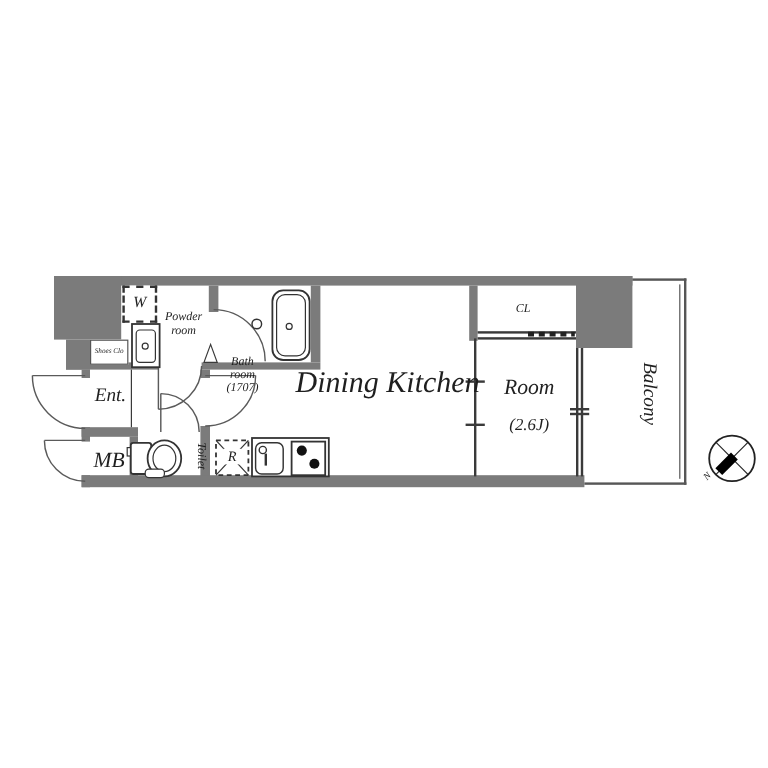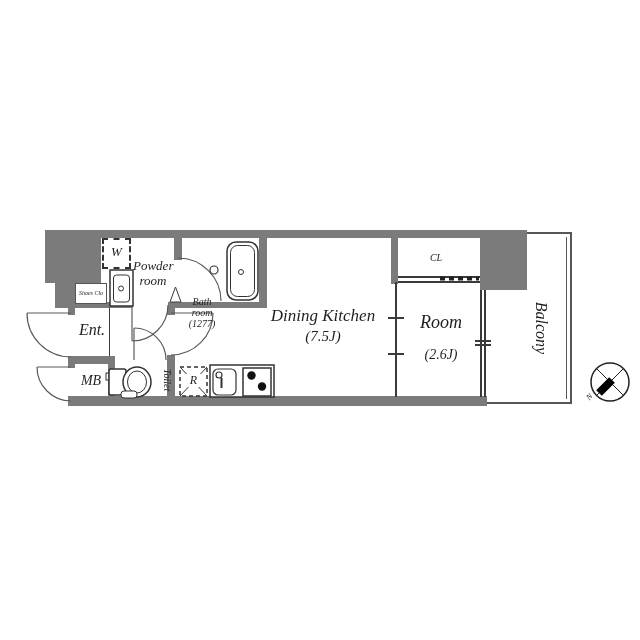--- a/index.html
+++ b/index.html
@@ -130,45 +130,44 @@
     </g>
   </svg>
 
   <div class="whitebox" style="left:75px;top:283px;width:32px;height:21px;border:1px solid #555;box-sizing:border-box;"></div>
   <div class="lbl" style="left:75px;top:290px;width:32px;font-size:6px;">Shoes Clo</div>
 
   <div class="whitebox" style="left:102px;top:238px;width:29px;height:31px;border:2px dashed #333;box-sizing:border-box;"></div>
   <div class="lbl" style="left:102px;top:245px;width:29px;font-size:13px;">W</div>
 
   <div class="lbl" style="left:223px;top:306px;width:200px;">
-    <div style="font-size:17px;">Dining Kitchen</div>
-    <div style="font-size:15px;margin-top:3px;">(7.5J)</div>
+    <div style="font-size:25px;">Dining Kitchen</div>
   </div>
 
   <div class="lbl" style="left:398px;top:312px;width:86px;">
     <div style="font-size:18px;">Room</div>
     <div style="font-size:14px;margin-top:15px;">(2.6J)</div>
   </div>
 
   <div class="lbl" style="left:398px;top:252px;width:76px;font-size:10px;">CL</div>
 
   <div class="lbl" style="left:181px;top:250px;width:42px;font-size:10px;margin-top:46px;">
     <div>Bath</div>
     <div>room</div>
-    <div>(1277)</div>
+    <div>(1707)</div>
   </div>
 
-  <div class="lbl" style="left:133px;top:259px;width:40px;font-size:13px;">
+  <div class="lbl" style="left:133px;top:259px;width:40px;font-size:10px;">
     <div>Powder</div>
     <div>room</div>
   </div>
 
   <div class="lbl" style="left:74px;top:321px;width:36px;font-size:16px;">Ent.</div>
 
-  <div class="lbl" style="left:74px;top:373px;width:34px;font-size:14px;">MB</div>
+  <div class="lbl" style="left:74px;top:373px;width:34px;font-size:18px;">MB</div>
 
   <div class="lbl" style="left:134px;top:371px;width:60px;height:18px;font-size:10px;transform:rotate(90deg);">Toilet</div>
 
   <div class="lbl" style="left:186px;top:374px;width:15px;font-size:12px;background:#fff;">R</div>
 
   <div class="lbl" style="left:496px;top:314px;width:80px;height:28px;font-size:16px;transform:rotate(90deg);">Balcony</div>
 
   <div class="lbl" style="left:583px;top:393px;width:14px;font-size:8px;transform:rotate(-45deg);">N</div>
 
 </div>

